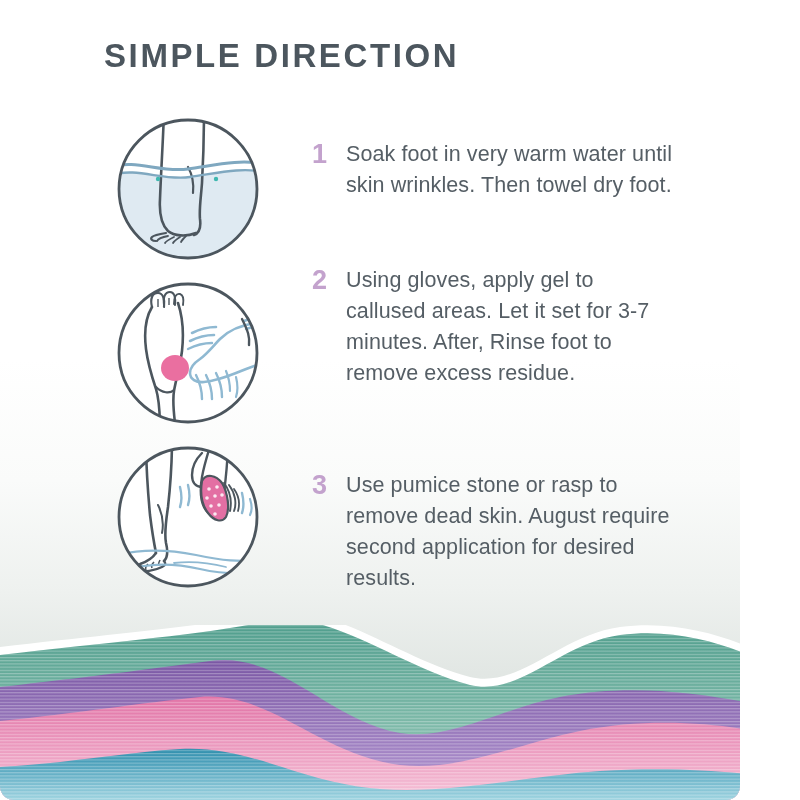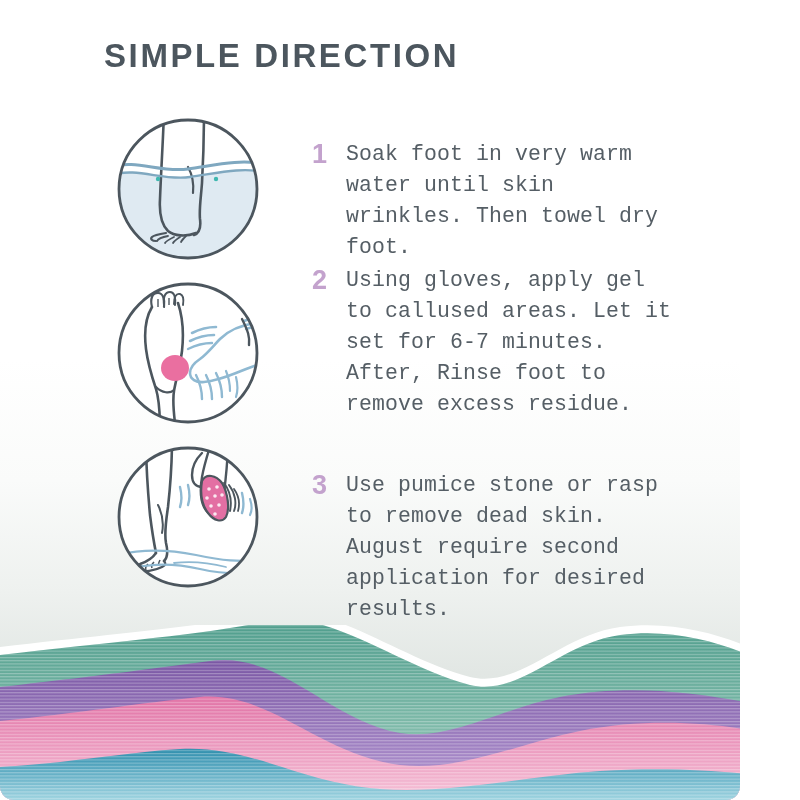--- a/index.html
+++ b/index.html
@@ -63,21 +63,20 @@
     width: 34px;
     flex: 0 0 34px;
   }
 
   .step-body {
     font-size: 21.5px;
     line-height: 31px;
     color: #555e65;
     width: 330px;
     letter-spacing: 0.1px;
-    font-family: Liberation Mono, monospace;
   }
 
   
   #step-1-illustration { left: 116px; top: 117px; }
   #step-1-text        { left: 312px; top: 139px; }
 
   #step-2-illustration { left: 116px; top: 281px; }
   #step-2-text        { left: 312px; top: 265px; }
 
   #step-3-illustration { left: 116px; top: 445px; }
@@ -182,21 +181,21 @@
         <path d="M74,60 C 82,56 90,54 98,54" fill="none" stroke="#8fb9d2" stroke-width="2.6" stroke-linecap="round"></path>
         <path d="M72,68 C 80,64 88,62 96,62" fill="none" stroke="#8fb9d2" stroke-width="2.4" stroke-linecap="round"></path>
         <path d="M120,96 C 122,104 122,110 120,116" fill="none" stroke="#8fb9d2" stroke-width="2.2" stroke-linecap="round"></path>
       </g>
       <circle cx="72" cy="72" r="69" fill="none" stroke="#4c565e" stroke-width="2.8"></circle>
     </svg>
   </div>
 
   <div class="step-text-block" id="step-2-text">
     <div class="step-number">2</div>
-    <div class="step-body">Using gloves, apply gel to callused areas. Let it set for 6-7 minutes. After, Rinse foot to remove excess residue.</div>
+    <div class="step-body">Using gloves, apply gel to callused areas. Let it set for 3-7 minutes. After, Rinse foot to remove excess residue.</div>
   </div>
 
   <div class="step-illustration" id="step-3-illustration">
     <svg class="illus-svg" viewBox="0 0 144 144" xmlns="http://www.w3.org/2000/svg">
       <defs>
         <clipPath id="c3">
             <circle cx="72" cy="72" r="69"></circle>
           </clipPath>
       </defs>
       <g clip-path="url(#c3)">

